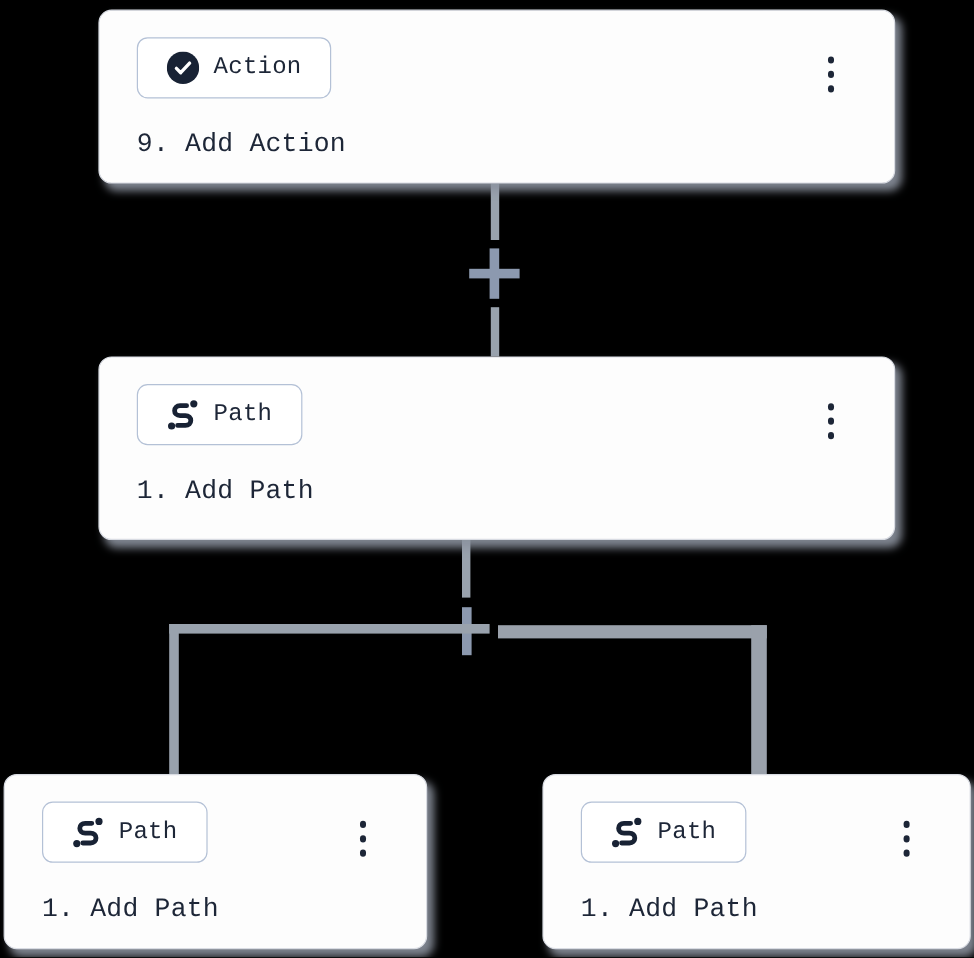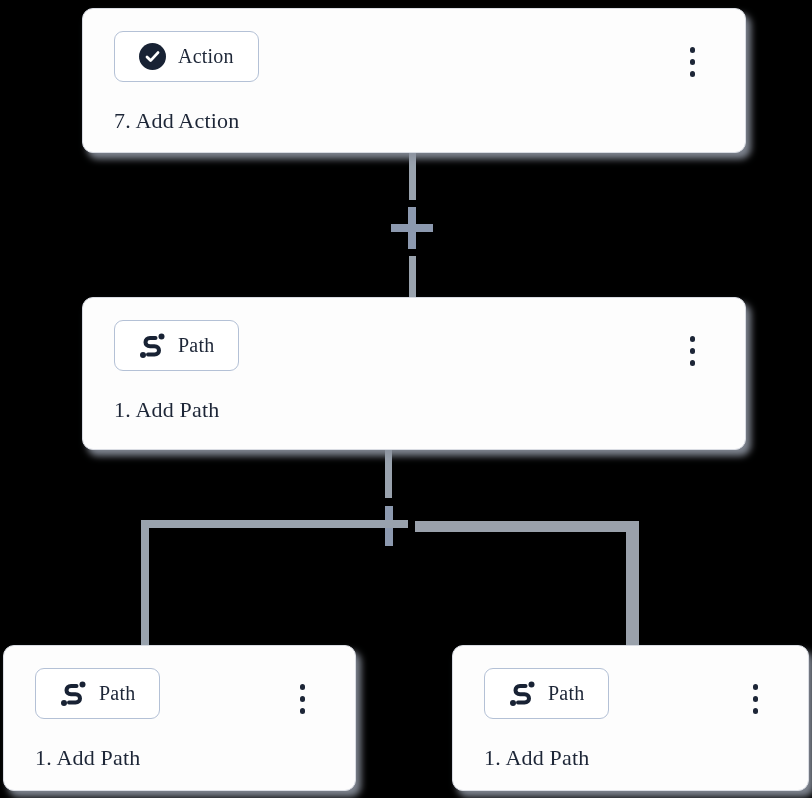--- a/index.html
+++ b/index.html
@@ -2,21 +2,21 @@
 <html><head>
 <meta charset="utf-8">
 <style>
   html, body { margin: 0; padding: 0; background: #000000; }
   .canvas {
     position: relative;
     width: 812px;
     height: 798px;
     background: #000000;
     overflow: hidden;
-    font-family: Liberation Serif, serif;
+    font-family: Liberation Mono, monospace;
     color: #1d2637;
   }
 
   
   .node-card {
     position: absolute;
     background: #fdfdfd;
     border: 1px solid #d9dce3;
     border-radius: 11px;
     box-shadow: 5px 6px 7px rgba(140,146,158,0.9);
@@ -119,21 +119,21 @@
           </svg>
         </span>
         <span>Action</span>
       </div>
       <div class="kebab">
         <span class="dot"></span>
           <span class="dot"></span>
           <span class="dot"></span>
       </div>
     </div>
-    <div class="step-label">7. Add Action</div>
+    <div class="step-label">9. Add Action</div>
   </div>
 
   <div class="node-card card-path-1">
     <div class="card-top-row">
       <div class="type-badge">
         <span>
           <svg width="27" height="27" viewBox="0 0 27 27">
             <circle cx="4" cy="23" r="3" fill="#182234"></circle>
             <circle cx="22.5" cy="4.5" r="3" fill="#182234"></circle>
             <path d="M9 22.5 H15.5 C18.3 22.5 20 20.7 20 18.4 C20 16.1 18.3 14.3 15.5 14.3 H11 C8.2 14.3 6.5 12.5 6.5 10.2 C6.5 7.9 8.2 6.1 11 6.1 H16.5" fill="none" stroke="#182234" stroke-width="4" stroke-linecap="round" stroke-linejoin="round"></path>

